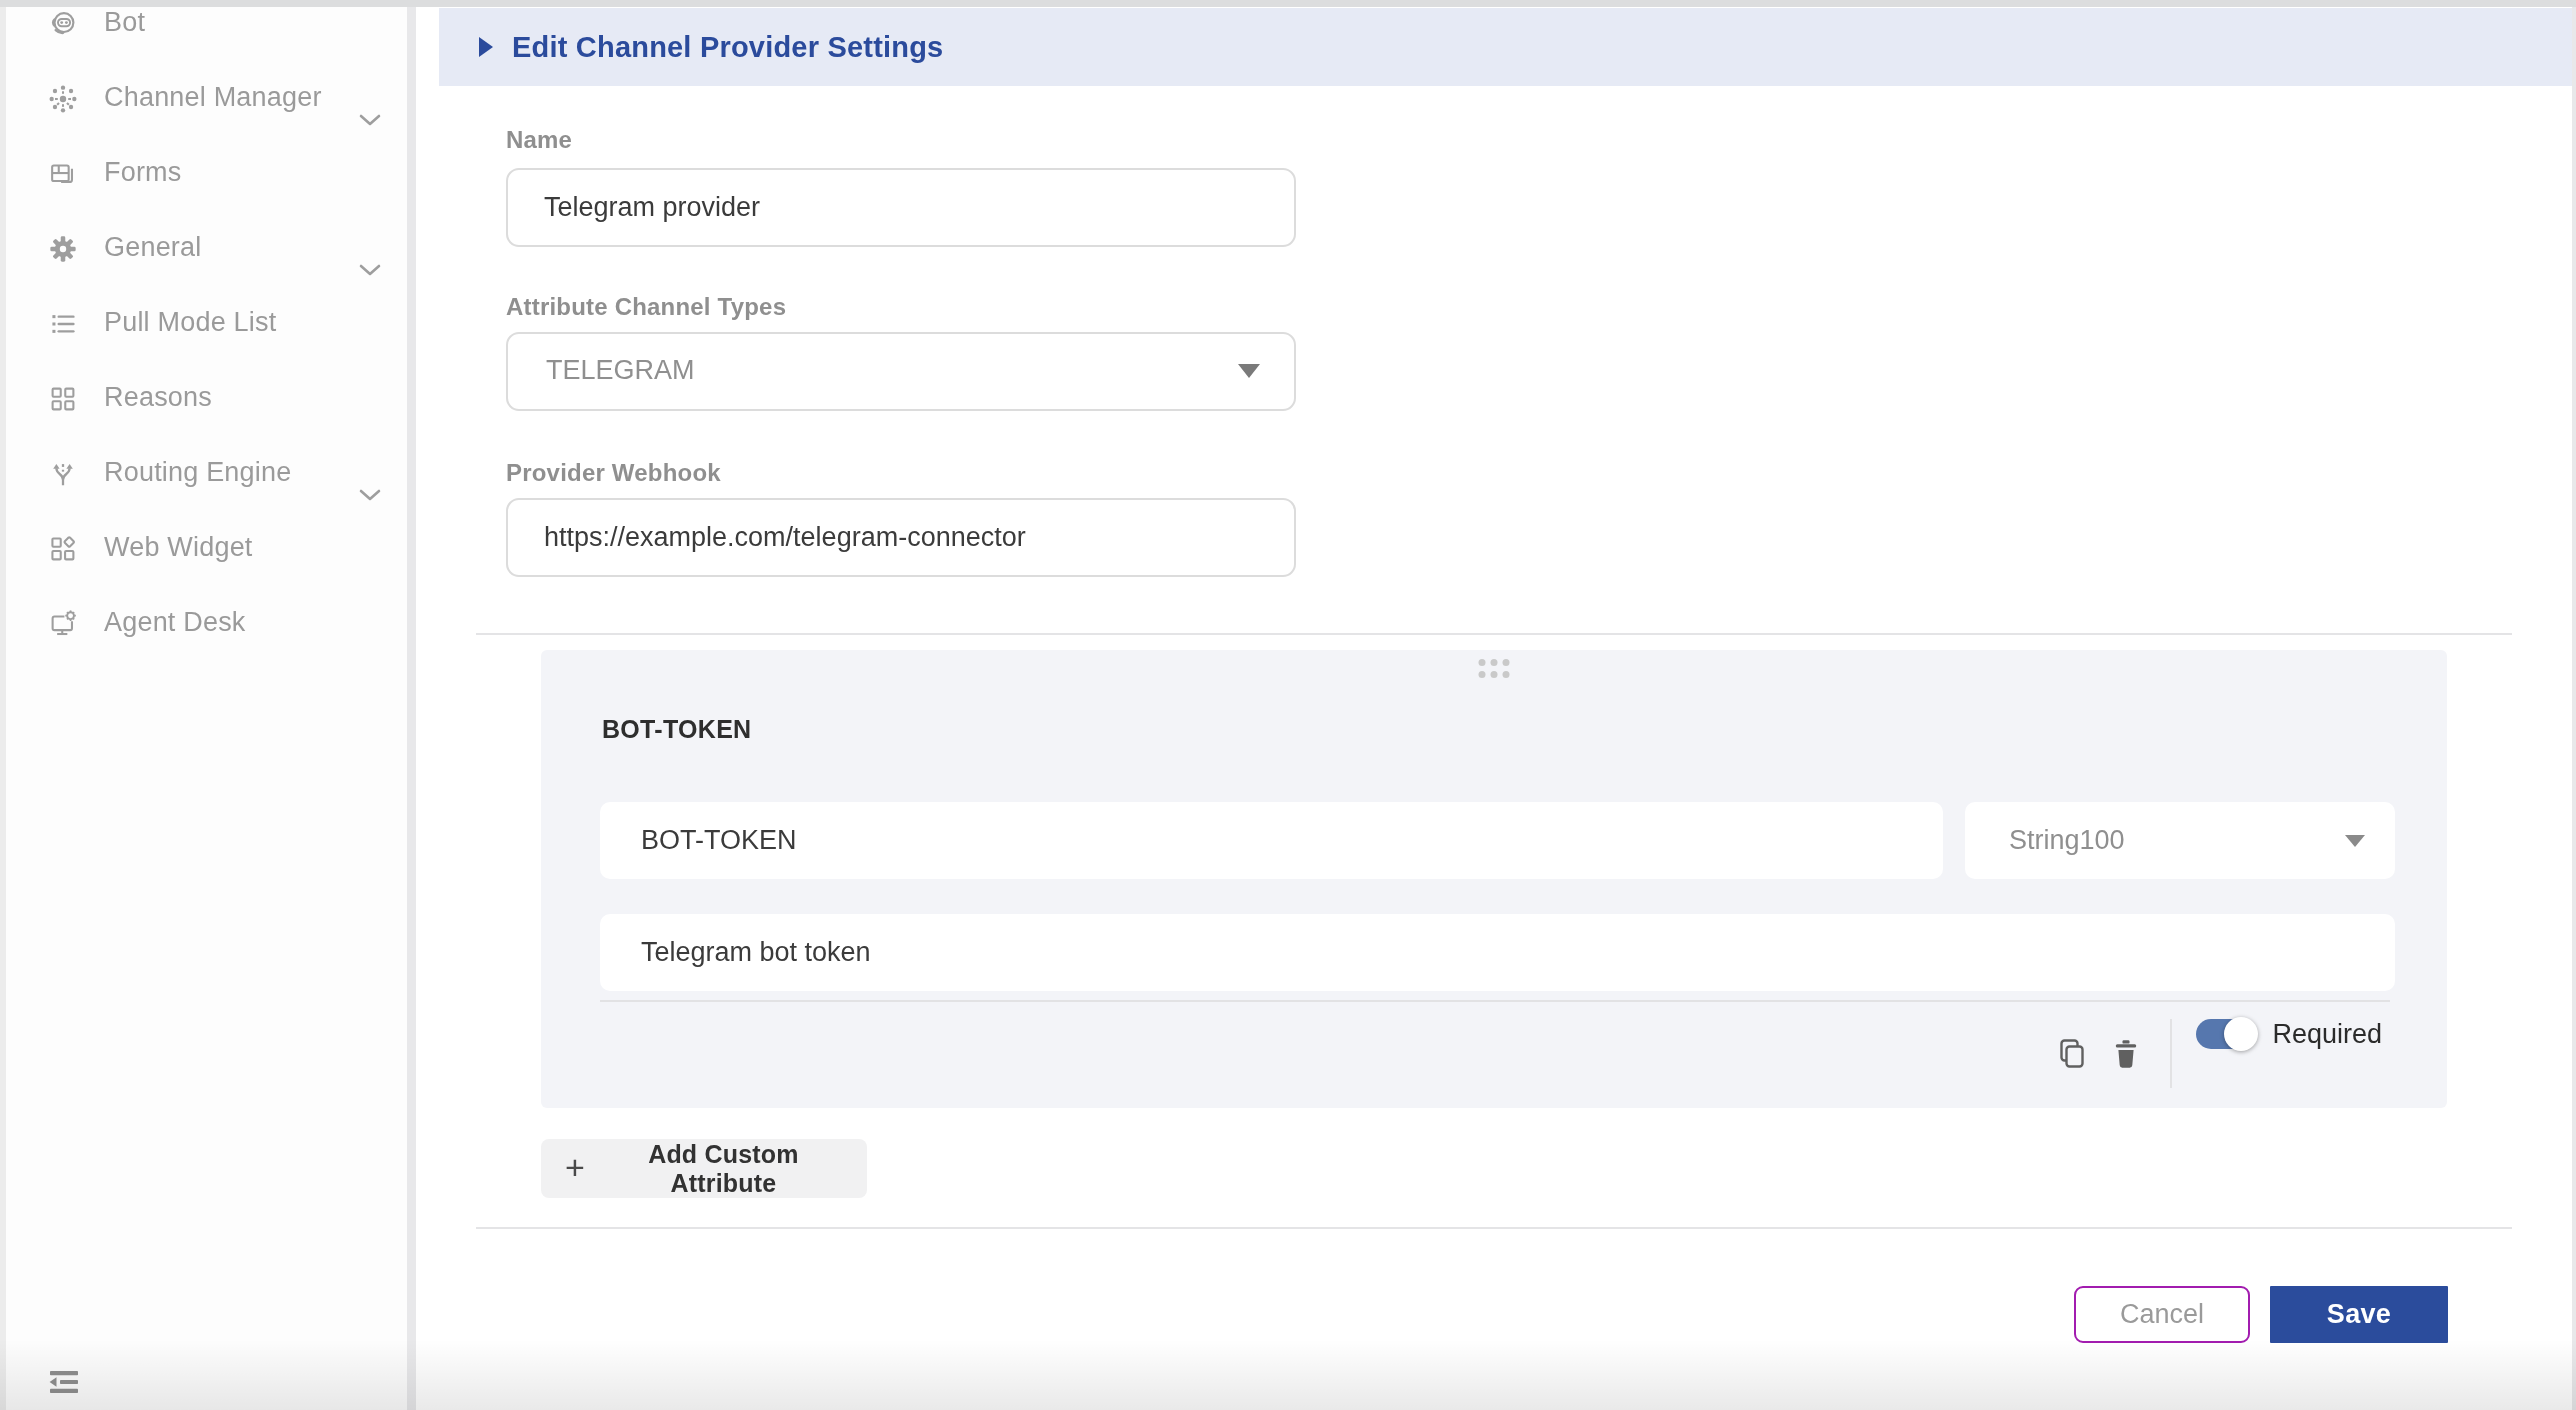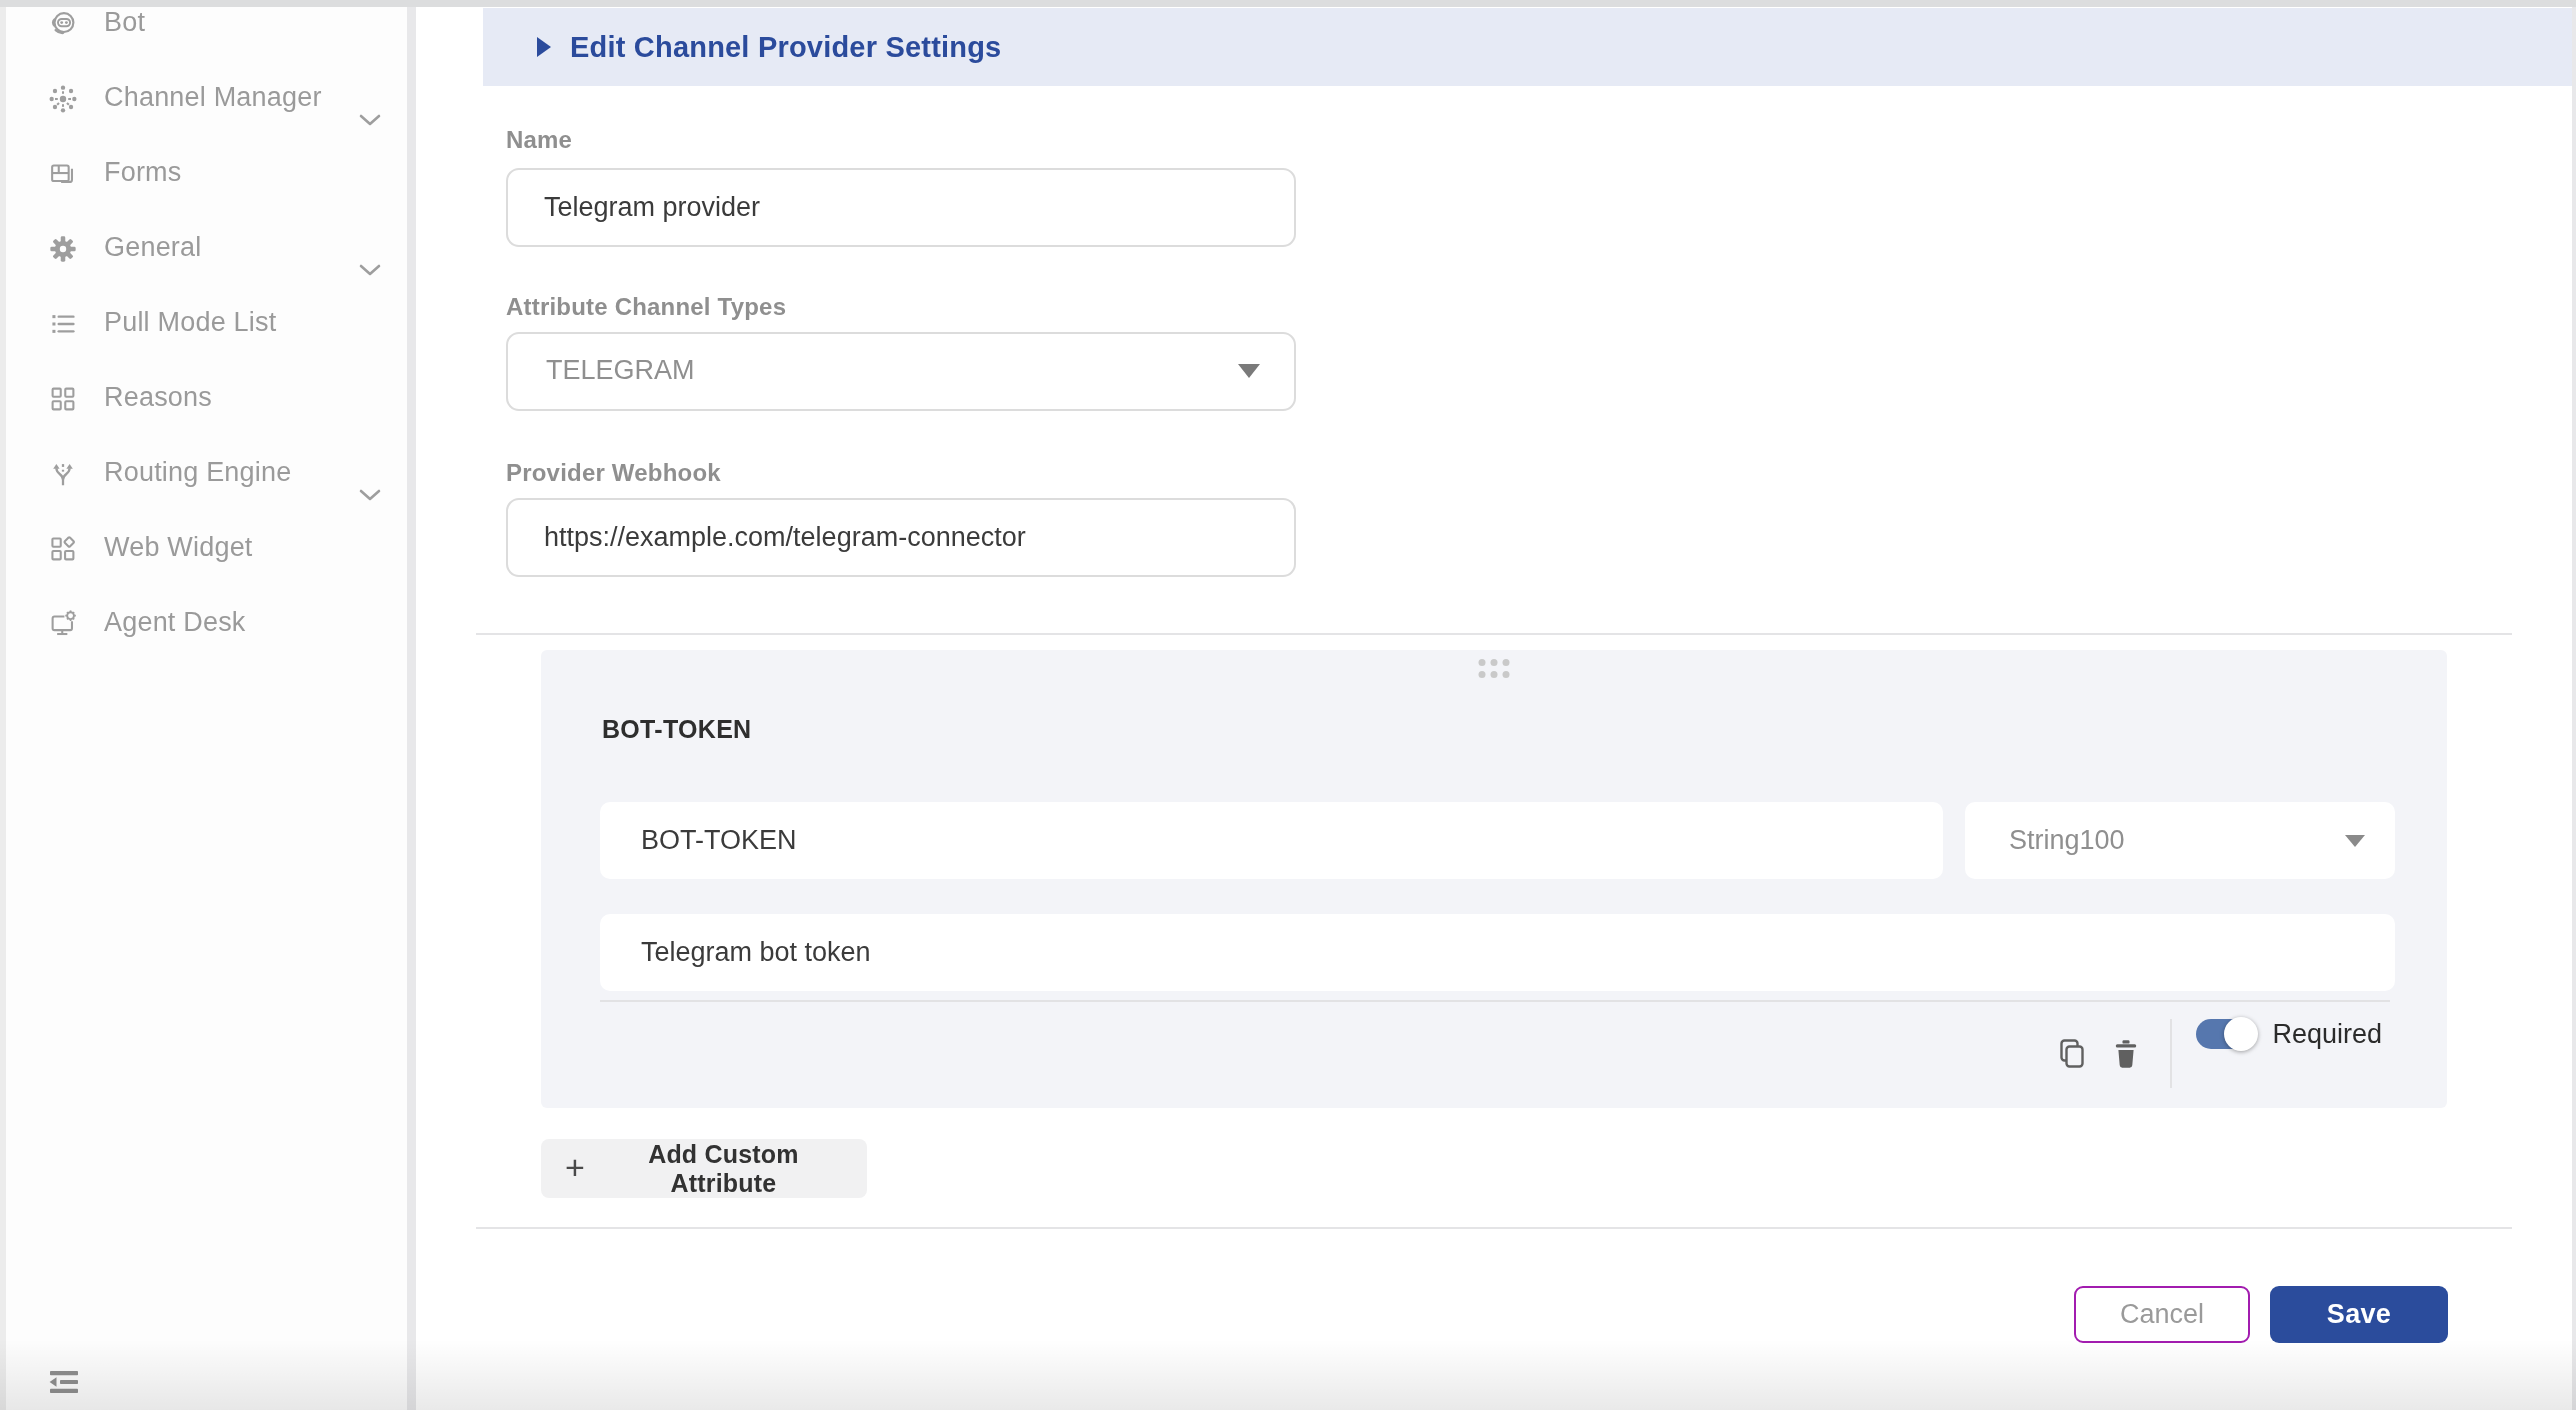--- a/index.html
+++ b/index.html
@@ -17,21 +17,21 @@
     background:linear-gradient(rgba(0,0,0,0),rgba(0,0,0,0.085));z-index:50;}
   
   .sidebar{position:absolute;left:6px;top:7px;bottom:0;width:401px;background:#fdfdfd;}
   .side-item{position:relative;height:75px;display:flex;align-items:flex-start;padding-left:40px;cursor:pointer;}
   .side-item .ico{width:34px;height:34px;flex:0 0 34px;display:flex;align-items:center;justify-content:center;}
   .side-item .lbl{margin-left:24px;font-size:27px;color:#9a9a9a;letter-spacing:0.2px;white-space:nowrap;}
   .side-item .chev{position:absolute;right:26px;top:50%;transform:translateY(-50%);}
   .collapse-btn{position:absolute;left:39px;top:1361px;width:40px;height:32px;cursor:pointer;}
   
   .header-bar{position:absolute;left:439px;right:4px;top:8px;height:78px;background:#e6eaf5;
-    display:flex;align-items:center;padding-left:54px;margin-left:44px;}
+    display:flex;align-items:center;padding-left:40px;}
   .header-tri{width:0;height:0;border-left:14px solid #2b4b9c;border-top:10px solid transparent;
     border-bottom:10px solid transparent;margin-right:19px;}
   .header-title{font-size:29px;font-weight:bold;color:#2b4b9c;letter-spacing:0.2px;}
   .field-label{position:absolute;left:506px;font-size:24px;font-weight:600;color:#8f8f8f;letter-spacing:0.2px;}
   .text-input{position:absolute;left:506px;width:790px;height:79px;border:2px solid #dcdcdc;border-radius:13px;
     background:#fff;padding:0 36px;font-size:27px;color:#3b3b3b;outline:none;
     font-family:inherit;}
   .select-box{position:absolute;left:506px;width:790px;height:79px;border:2px solid #dcdcdc;border-radius:13px;
     background:#fff;display:flex;align-items:center;justify-content:space-between;
     padding:0 34px 2px 38px;cursor:pointer;}
@@ -66,21 +66,21 @@
   .required-lbl{font-size:27px;color:#2b2b2b;margin-left:17px;}
   .gap26{width:26px;}
   
   .add-btn{position:absolute;left:541px;top:1139px;width:326px;height:59px;background:#f1f1f2;border:none;
     border-radius:8px;display:flex;align-items:center;padding:0 24px;cursor:pointer;font-family:inherit;}
   .add-btn .plus{font-size:34px;font-weight:300;color:#4a4a4a;line-height:1;margin-top:-3px;}
   .add-btn .add-lbl{margin-left:19px;font-size:25px;font-weight:bold;color:#323232;letter-spacing:0.2px;}
   .cancel-btn{position:absolute;left:2074px;top:1286px;width:176px;height:57px;background:#fff;
     border:2px solid #a21caf;border-radius:9px;font-size:27px;color:#9a9a9a;cursor:pointer;font-family:inherit;}
   .save-btn{position:absolute;left:2270px;top:1286px;width:178px;height:57px;background:#2b4c9c;border:none;
-    border-radius:9px;font-size:27px;font-weight:bold;color:#ffffff;cursor:pointer;font-family:inherit;letter-spacing:0.3px;}
+    border-radius:1px;font-size:27px;font-weight:bold;color:#ffffff;cursor:pointer;font-family:inherit;letter-spacing:0.3px;}
   svg{display:block;}
 </style>
 </head>
 <body>
 
 <div class="app">
   <div class="top-strip"></div>
   <div class="left-strip"></div>
 
   <nav class="sidebar">

